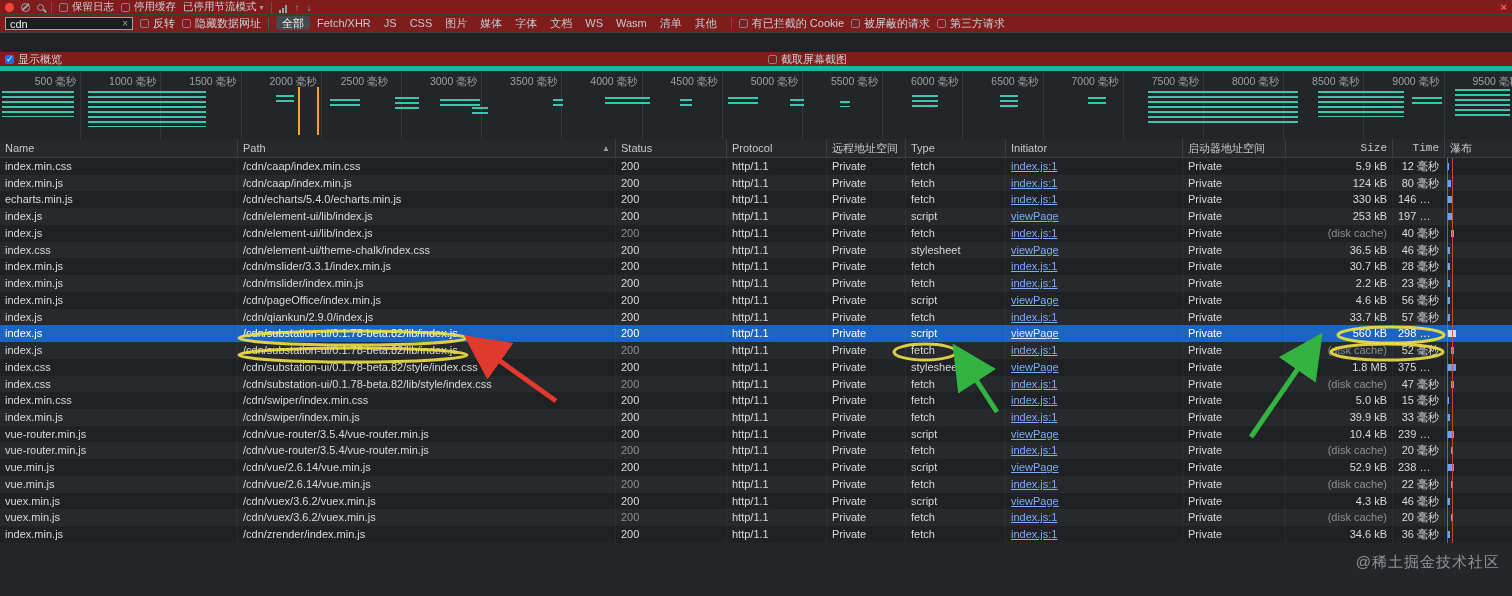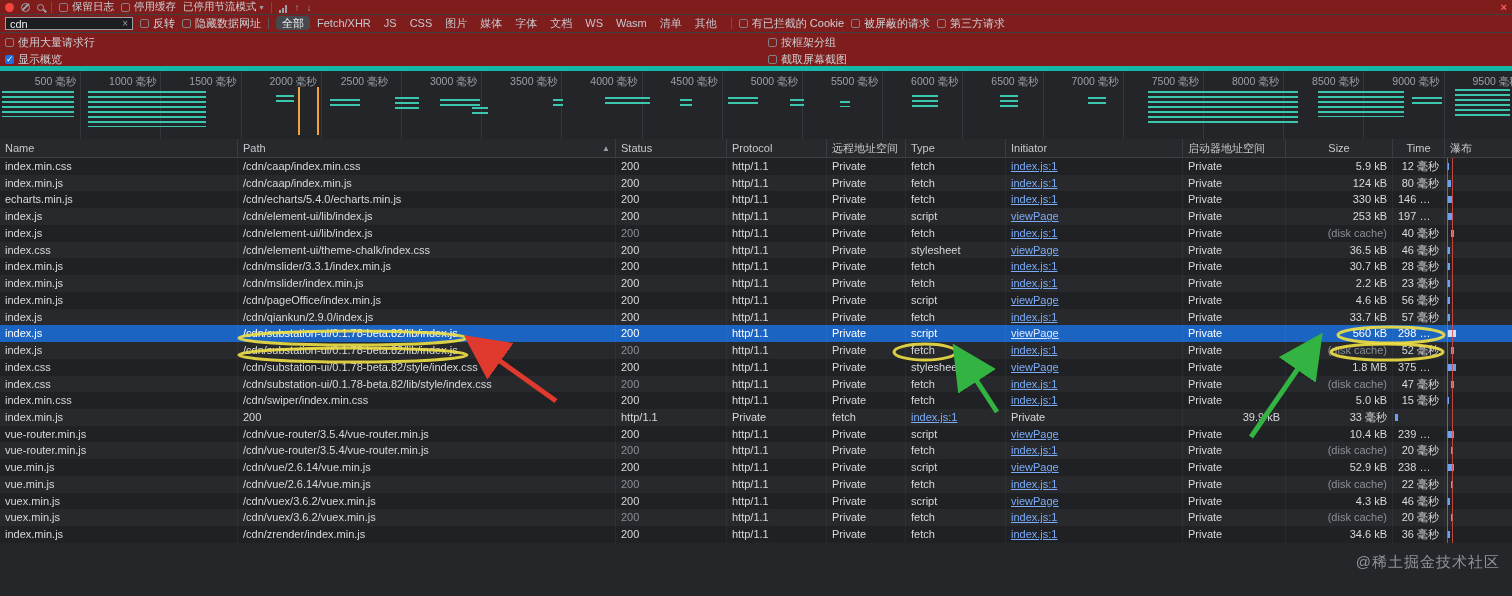--- a/index.html
+++ b/index.html
@@ -43,21 +43,21 @@
   .ovline{position:absolute;top:0;bottom:0;width:1px;background:#33363a;}
   .ovlabel{position:absolute;top:4px;width:60px;text-align:right;color:#9aa0a6;font-size:10.5px;}
   .cluster{position:absolute;background:repeating-linear-gradient(to bottom,#3bc6ae 0 2px,rgba(0,0,0,0) 2px 5px);}
   .ovmark{position:absolute;top:16px;bottom:4px;width:2px;}
   
   #ghead{position:absolute;top:139px;left:0;width:1512px;height:19px;display:grid;
          grid-template-columns:var(--cols);background:#27292c;border-bottom:1px solid #3c4043;box-sizing:border-box;}
   .hcell{display:flex;align-items:center;padding:0 5px;color:#c7cacd;border-left:1px solid #3a3d41;
          overflow:hidden;white-space:nowrap;box-sizing:border-box;}
   .hcell:first-child{border-left:none;}
-  .hcell.right{justify-content:center;}
+  .hcell.right{justify-content:flex-end;font-family:Liberation Mono, monospace;}
   .sorticon{margin-left:auto;color:#9aa0a6;font-size:8px;}
   #gbody{position:absolute;top:158px;left:0;width:1512px;height:385px;overflow:hidden;}
   .row{display:grid;grid-template-columns:var(--cols);height:16.74px;line-height:16.74px;}
   .row.odd{background:#1f2124;}
   .row.even{background:#27292c;}
   .row.selected{background:#1b64c2;color:#fff;}
   .cell{padding:0 5px;overflow:hidden;white-space:nowrap;text-overflow:ellipsis;
         border-left:1px solid rgba(255,255,255,0.045);box-sizing:border-box;}
   .cell.c0{border-left:none;}
   .cell.right{text-align:right;}
@@ -127,30 +127,20 @@
     <label class="cbl">
         <span class="cb"></span>
         <span>被屏蔽的请求</span>
       </label>
     <label class="cbl">
         <span class="cb"></span>
         <span>第三方请求</span>
       </label>
   </div>
 
-  <div class="tb" id="tb3">
-    <label class="cbl">
-        <span class="cb"></span>
-        <span>使用大量请求行</span>
-      </label>
-    <label class="cbl absr">
-        <span class="cb"></span>
-        <span>按框架分组</span>
-      </label>
-  </div>
 
   <div class="tb" id="tb4">
     <label class="cbl">
         <span class="cb checked"></span>
         <span>显示概览</span>
       </label>
     <label class="cbl absr">
         <span class="cb"></span>
         <span>截取屏幕截图</span>
       </label>
@@ -475,20 +465,21 @@
         <div class="cell c6"><a class="link">index.js:1</a></div>
         <div class="cell c7">Private</div>
         <div class="cell c8 right">5.0 kB</div>
         <div class="cell c9 right">15 毫秒</div>
         <div class="cell c10 wf">
           <span class="wfbar" style="width: 2px; left: 2px;"></span>
         </div>
       </div>
       <div class="row even">
         <div class="cell c0">index.min.js</div>
+        <div class="cell c1">/cdn/swiper/index.min.js</div>
         <div class="cell c2">200</div>
         <div class="cell c3">http/1.1</div>
         <div class="cell c4">Private</div>
         <div class="cell c5">fetch</div>
         <div class="cell c6"><a class="link">index.js:1</a></div>
         <div class="cell c7">Private</div>
         <div class="cell c8 right">39.9 kB</div>
         <div class="cell c9 right">33 毫秒</div>
         <div class="cell c10 wf">
           <span class="wfbar" style="width: 3px; left: 2px;"></span>

